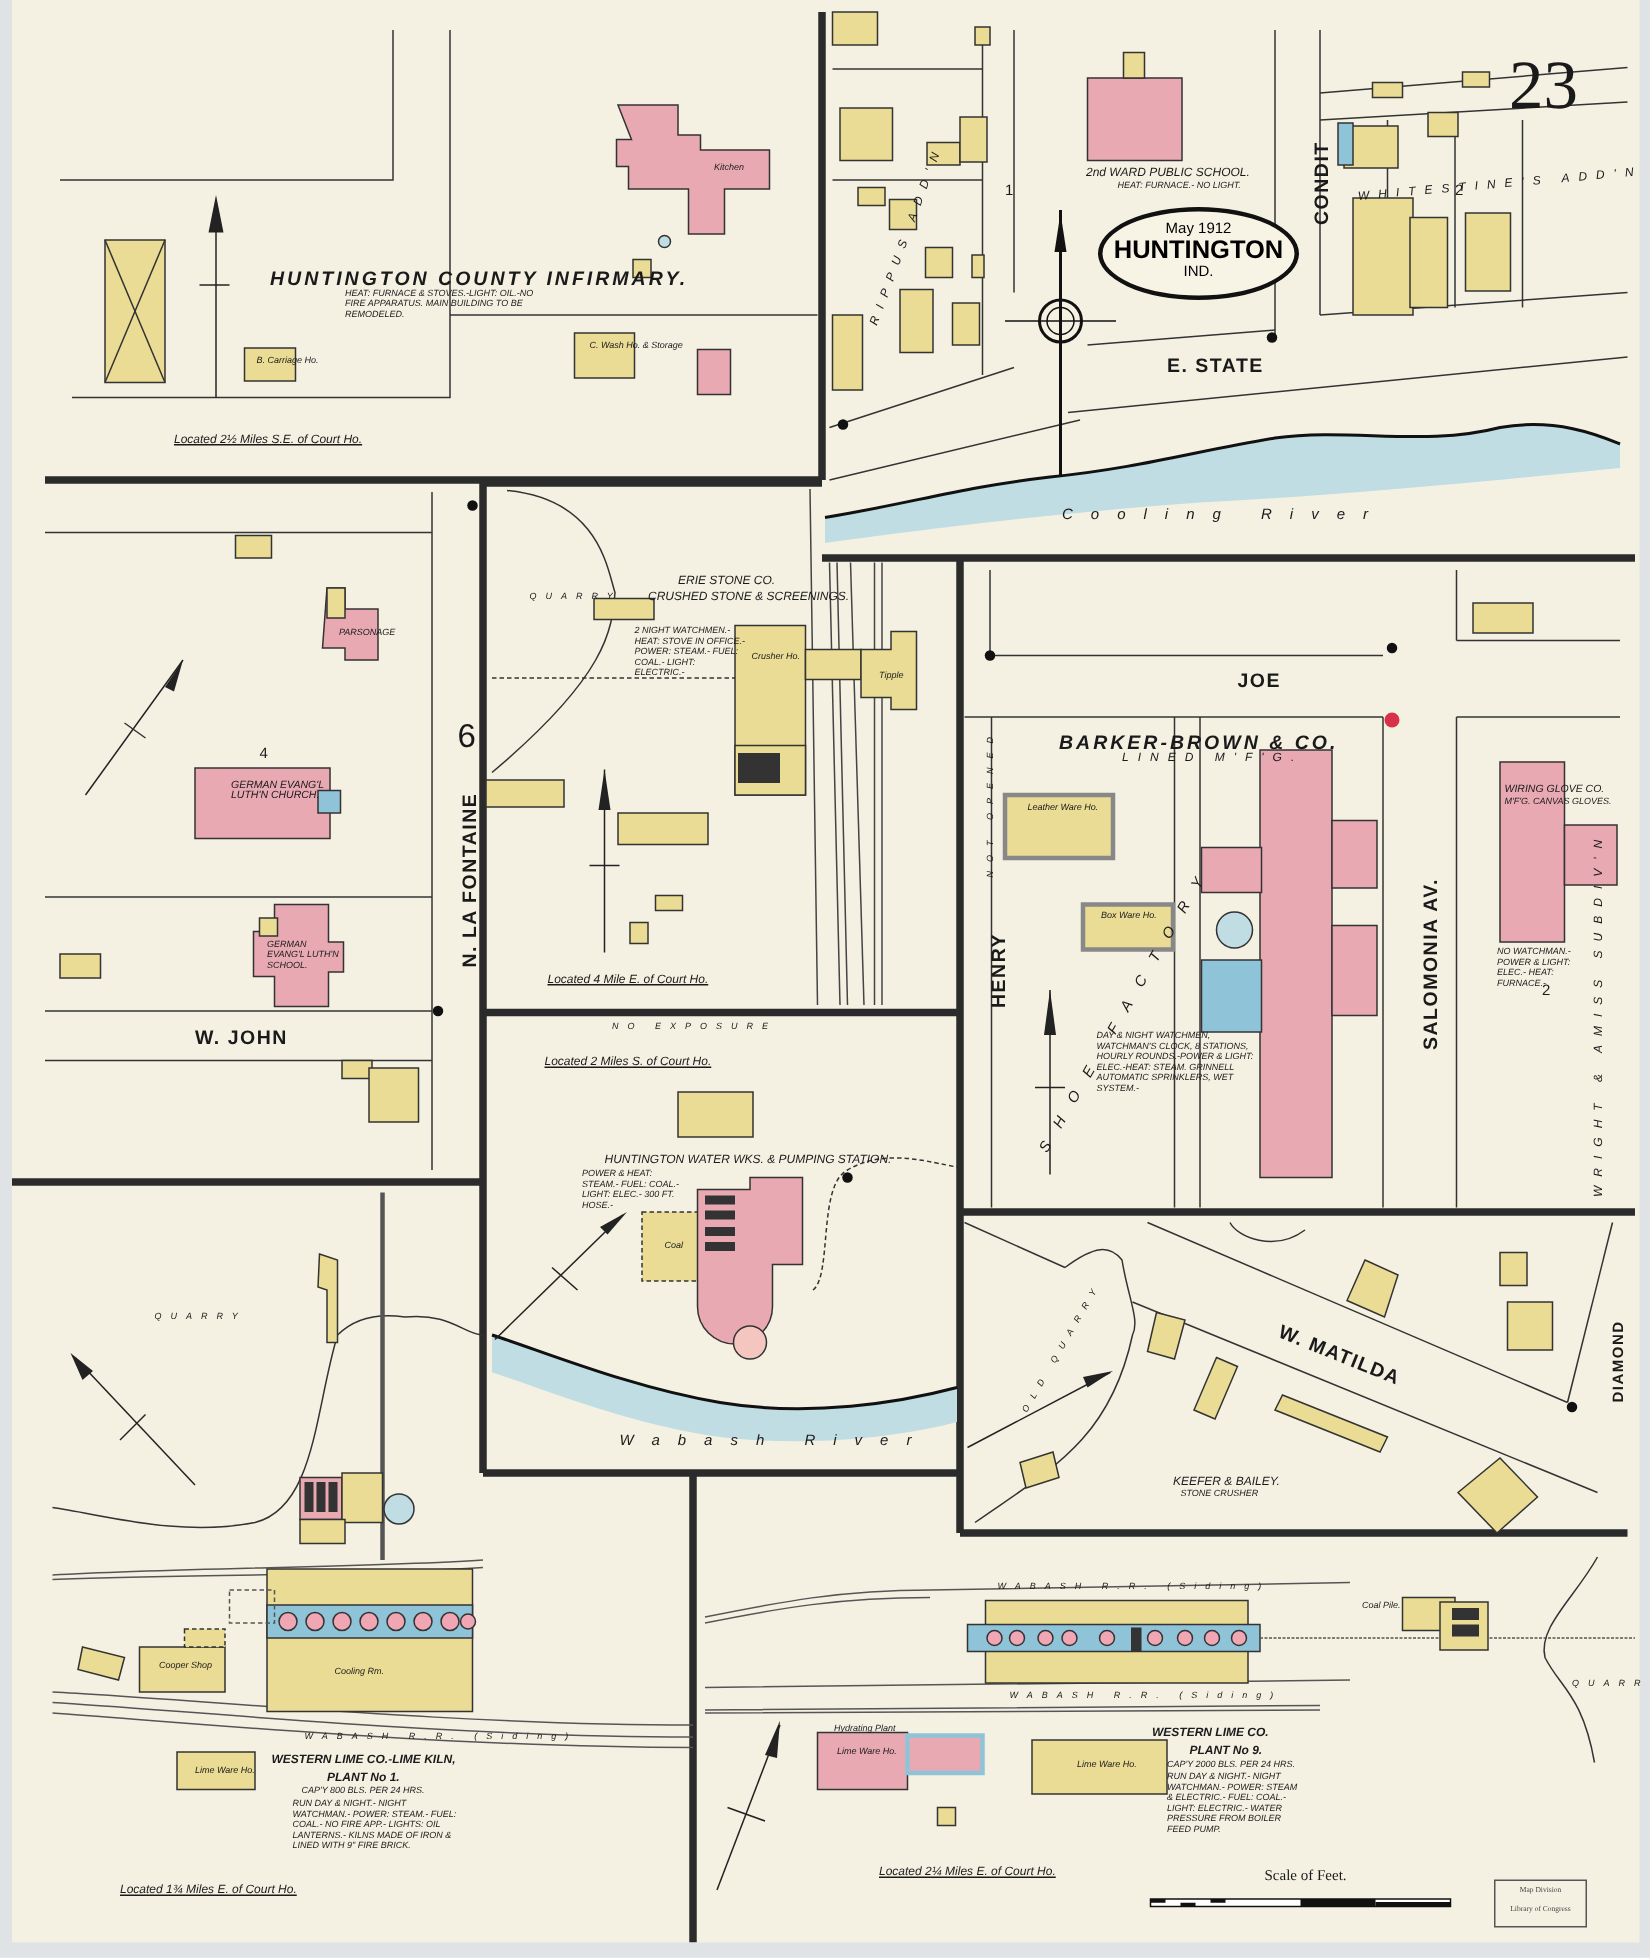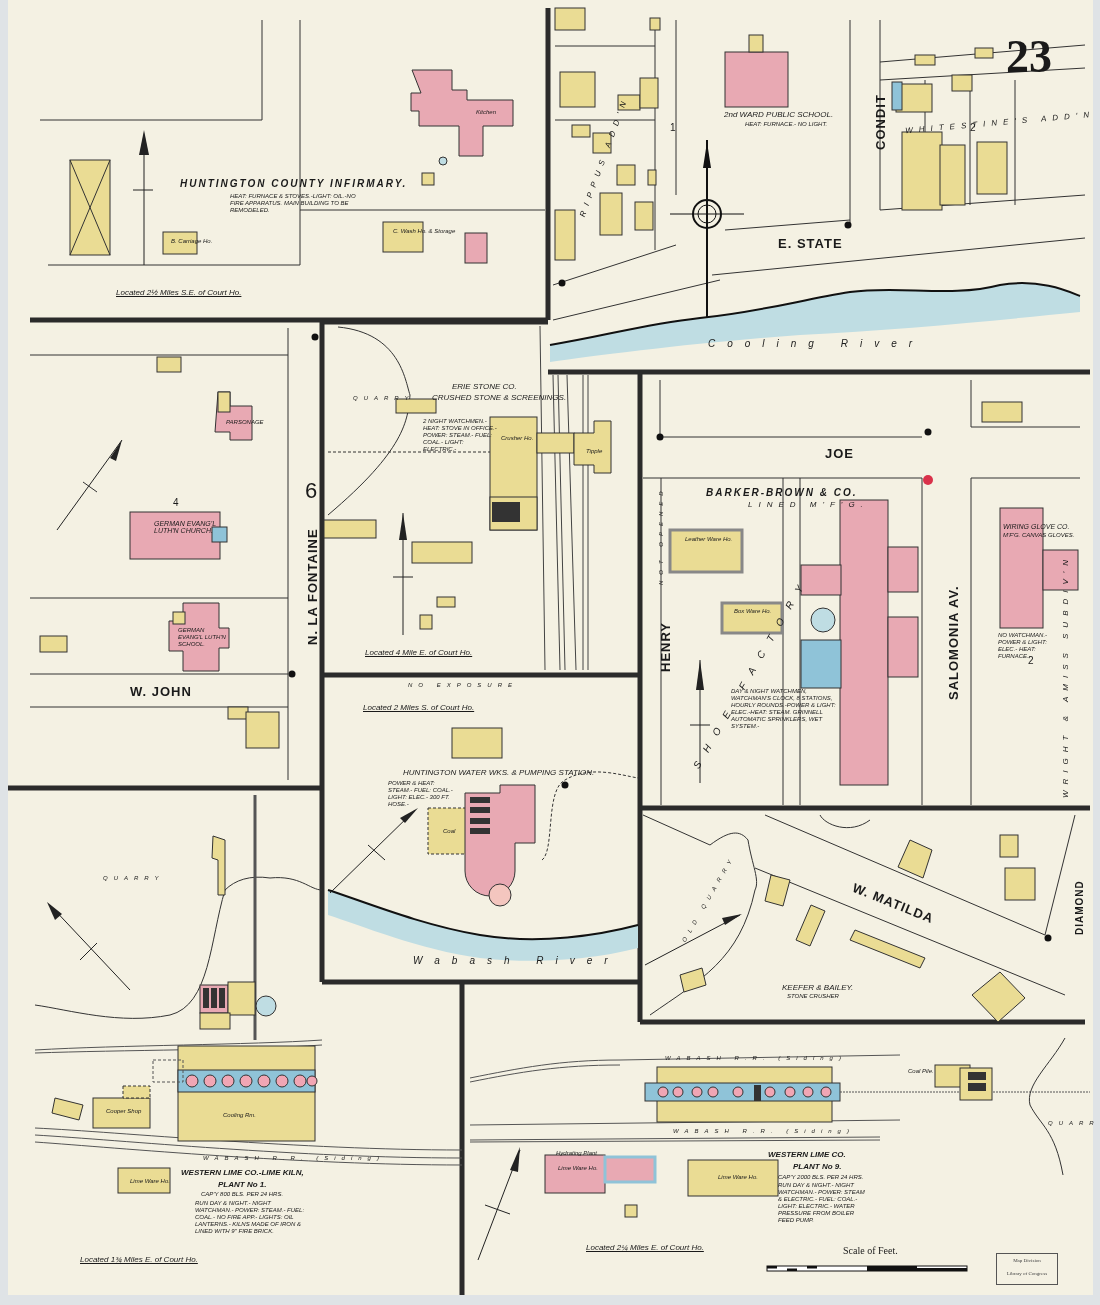--- a/index.html
+++ b/index.html
@@ -10,26 +10,26 @@
     .it { font-style:italic; }
     .serif { font-family:"Liberation Serif", serif; }
     .ul { text-decoration:underline; }
     .sp { letter-spacing:6px; }
     .sp2 { letter-spacing:12px; }
     .tiny { font-size:6px; line-height:7px; }
     .small { font-size:8px; }
     .med { font-size:10px; }
     .street { font-size:13px; font-weight:bold; letter-spacing:1px; }
     .vert { transform-origin:left top; transform:rotate(-90deg); }
-    .label-title { font-size:10px; font-style:italic; letter-spacing:2px; font-weight:bold; }
+    .label-title { font-size:13px; font-style:italic; letter-spacing:2px; font-weight:bold; }
     .oval { position:absolute; left:724px; top:138px; width:128px; height:56px; border:3px solid #111; border-radius:50%; background:#f7f4e6; text-align:center; }
     .oval .a { font-size:10px; margin-top:6px; }
     .oval .b { font-size:17px; font-weight:bold; line-height:18px; }
     .oval .c { font-size:10px; }
-    .sheetnum { position:absolute; left:998px; top:30px; font-family:"Liberation Serif", serif; font-size:46px; font-weight:bold; color:#1a1a1a; }
+    .sheetnum { position:absolute; left:998px; top:30px; font-family:"Liberation Serif", serif; font-size:46px; font-weight:normal; color:#1a1a1a; }
     .stamp { position:absolute; left:988px; top:1253px; width:60px; height:30px; border:1px solid #555; font-size:5px; color:#444; text-align:center; line-height:13px; font-family:"Liberation Serif", serif; }
   </style>
 </head>
 <body>
 
 <div class="sheet">
   <svg class="map" width="1085" height="1295" viewBox="8 0 1085 1295">
 
     <g stroke="#2b2b2b" stroke-width="5" fill="none">
       <line x1="548" y1="8" x2="548" y2="320"></line>
@@ -299,20 +299,25 @@
 
     <rect x="767" y="1266" width="200" height="5" fill="#fff" stroke="#111"></rect>
     <rect x="767" y="1266" width="10" height="2.5" fill="#111"></rect>
       <rect x="787" y="1268.5" width="10" height="2.5" fill="#111"></rect>
     <rect x="807" y="1266" width="10" height="2.5" fill="#111"></rect>
       <rect x="867" y="1266" width="50" height="5" fill="#111"></rect>
     <rect x="917" y="1268" width="50" height="3" fill="#111"></rect>
   </svg>
 
   <div class="sheetnum">23</div>
+  <div class="oval">
+    <div class="a">May 1912</div>
+    <div class="b">HUNTINGTON</div>
+    <div class="c">IND.</div>
+  </div>
   <div class="stamp">
     <div>Map Division</div>
     <div>Library of Congress</div>
   </div>
   <div class="t med serif" style="left:835px;top:1245px;">Scale of Feet.</div>
 
   <div class="t label-title" style="left:172px;top:178px;">HUNTINGTON COUNTY INFIRMARY.</div>
   <div class="t tiny it" style="left:222px;top:193px;width:140px;white-space:normal;">HEAT: FURNACE &amp; STOVES.-LIGHT: OIL.-NO FIRE APPARATUS. MAIN BUILDING TO BE REMODELED.</div>
   <div class="t small it ul" style="left:108px;top:288px;">Located 2½ Miles S.E. of Court Ho.</div>
   <div class="t tiny it" style="left:163px;top:238px;">B. Carriage Ho.</div>

